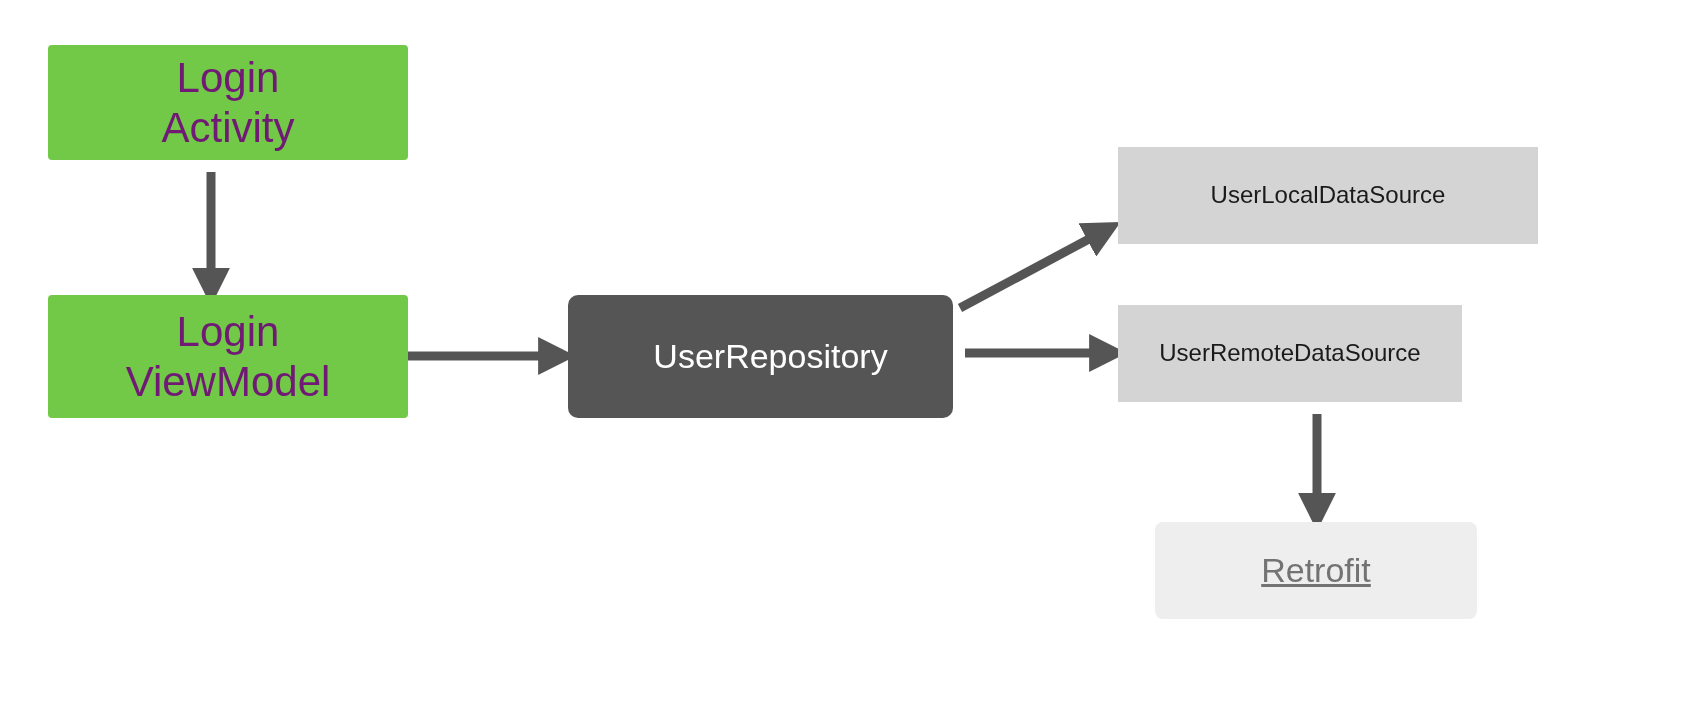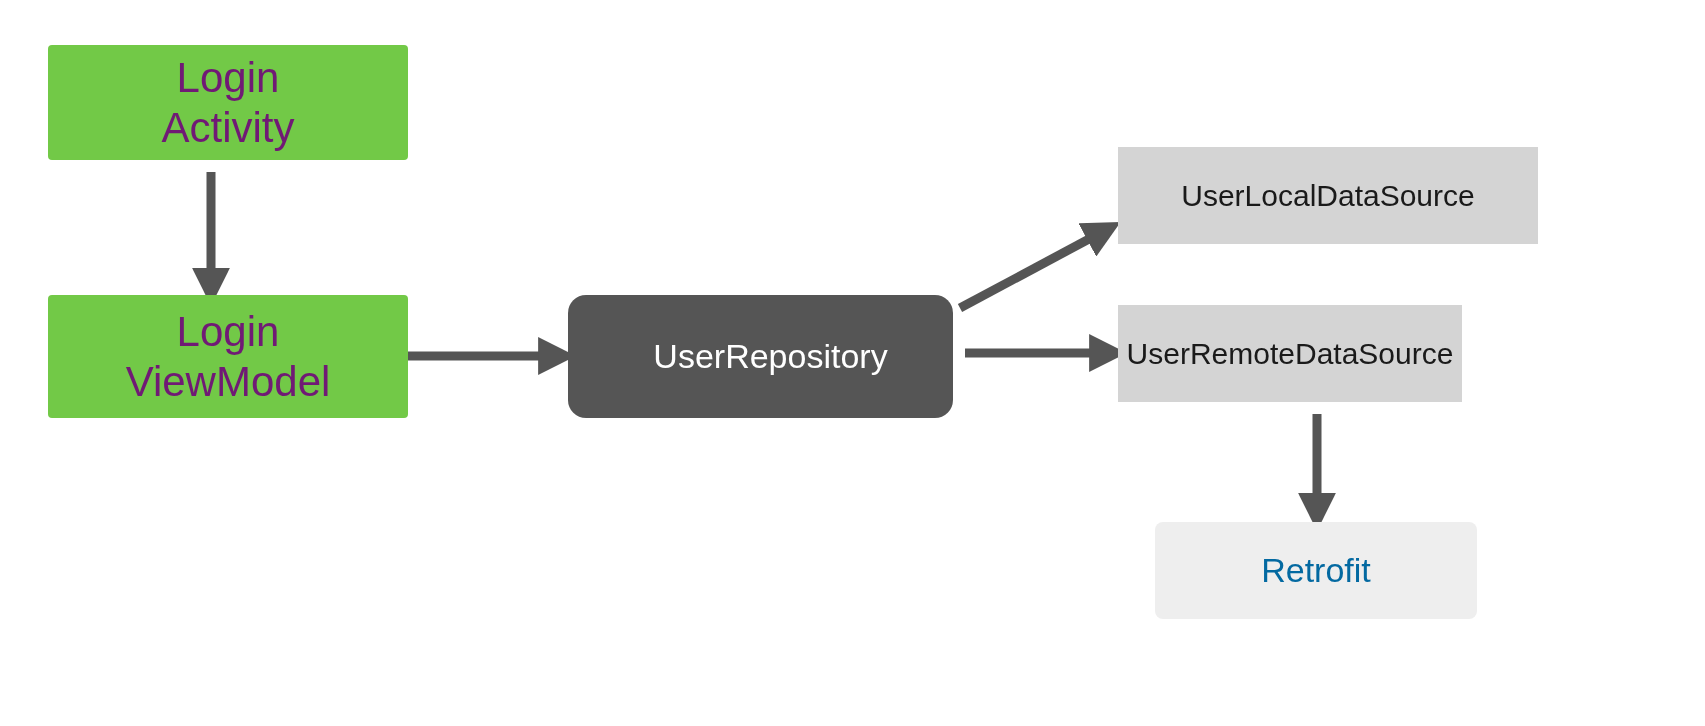--- a/index.html
+++ b/index.html
@@ -27,36 +27,37 @@
   }
   .node-green {
     background: #72c947;
     color: #701a75;
     border-radius: 4px;
     font-size: 42px;
   }
   .node-dark {
     background: #555555;
     color: #ffffff;
-    border-radius: 18px;
+    border-radius: 10px;
     font-size: 34px;
     padding-left: 20px;
   }
   .node-gray {
     background: #d4d4d4;
     color: #1a1a1a;
     border-radius: 0;
-    font-size: 30px;
+    font-size: 24px;
     text-align: right;
   }
   .node-light {
     background: #eeeeee;
-    color: #0369a1;
+    color: #737373;
     border-radius: 8px;
     font-size: 34px;
+    text-decoration: underline;
   }
   .edge-layer {
     position: absolute;
     left: 0;
     top: 0;
     width: 1705px;
     height: 726px;
     pointer-events: none;
   }
 </style>

